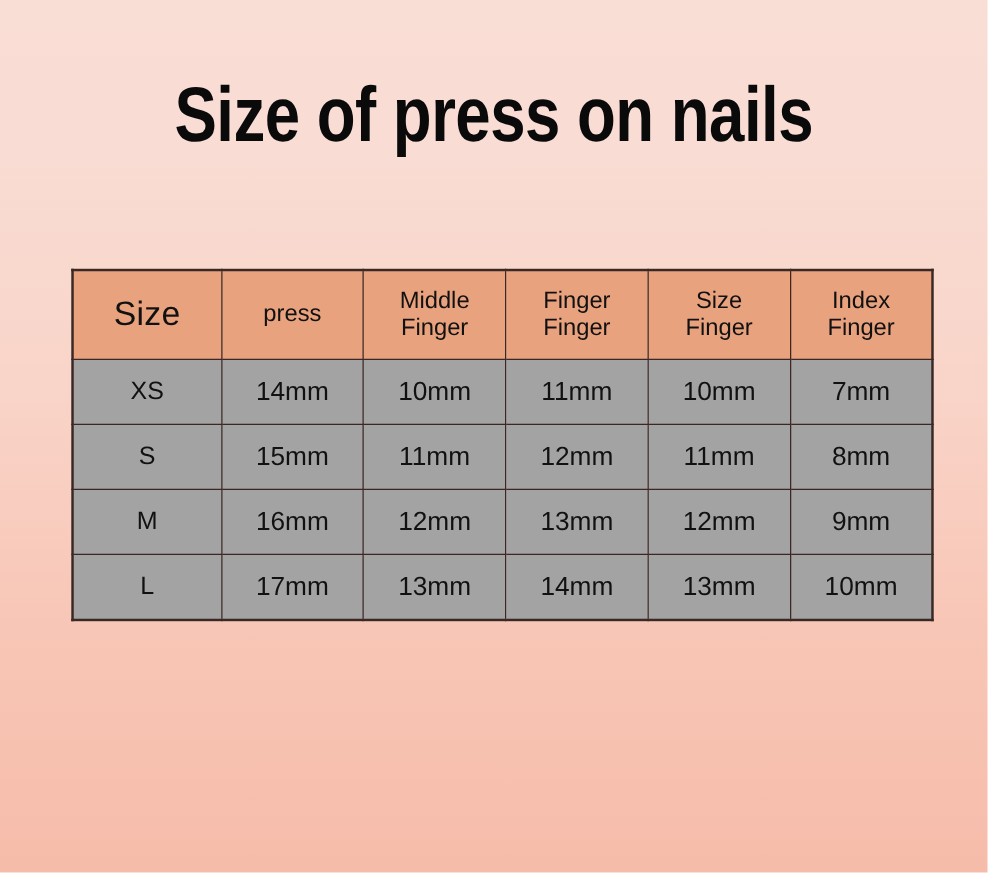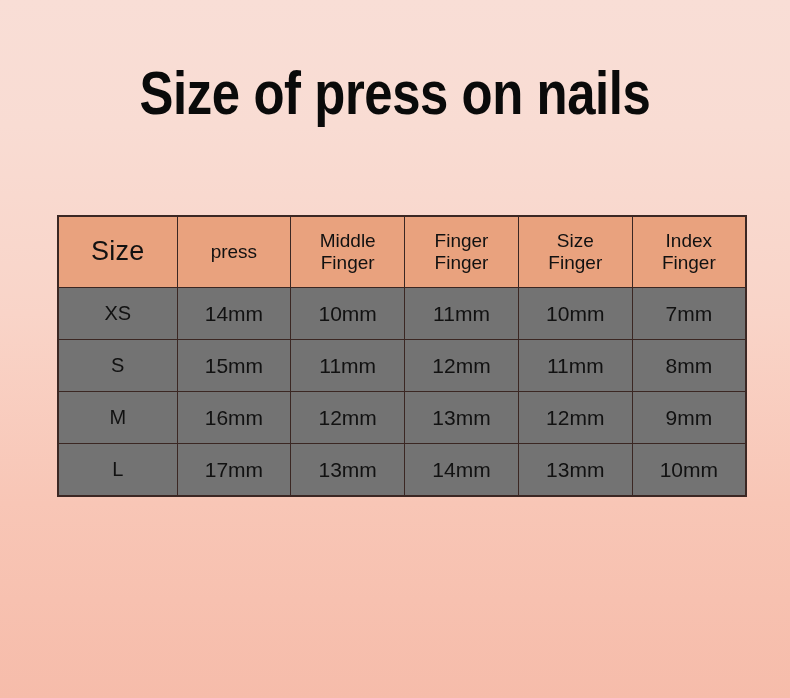--- a/index.html
+++ b/index.html
@@ -81,21 +81,21 @@
     line-height: 1.16;
     padding: 4px 2px;
   }
   table.size-table thead th.th-size {
     font-size: 27px;
     letter-spacing: 0.2px;
   }
   .th-line { display: block; }
 
   table.size-table tbody td {
-    background: #737373;
+    background: #a3a3a3;
     height: 51px;
     font-size: 21px;
     padding: 0 2px;
   }
   table.size-table tbody td.cell-label {
     font-size: 20px;
   }
 </style>
 </head>
 <body>

